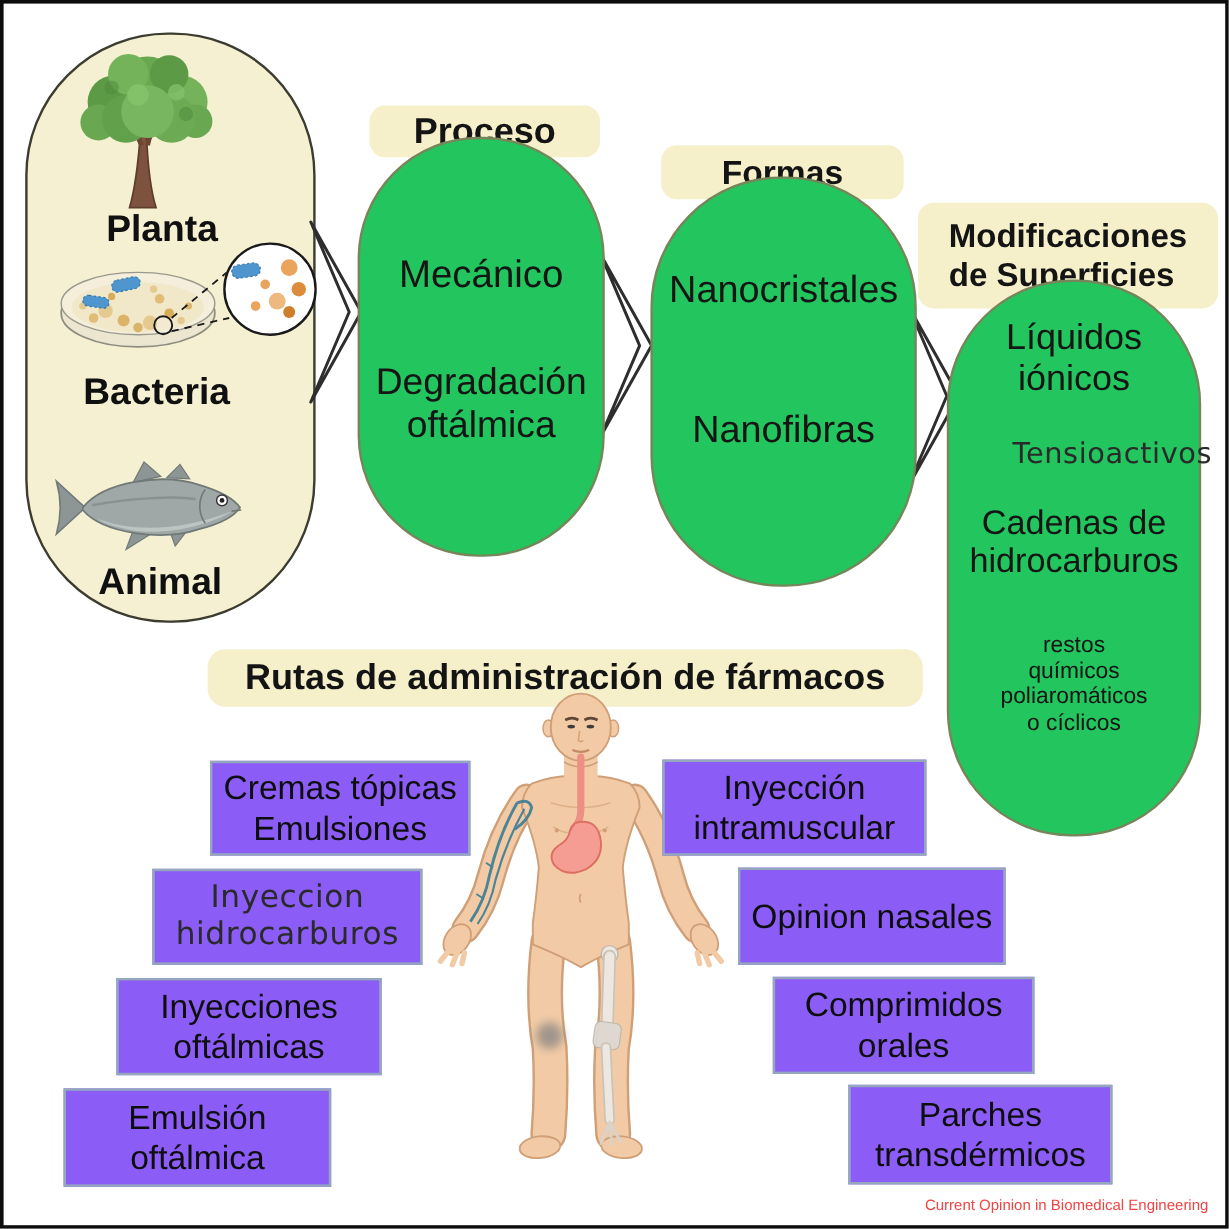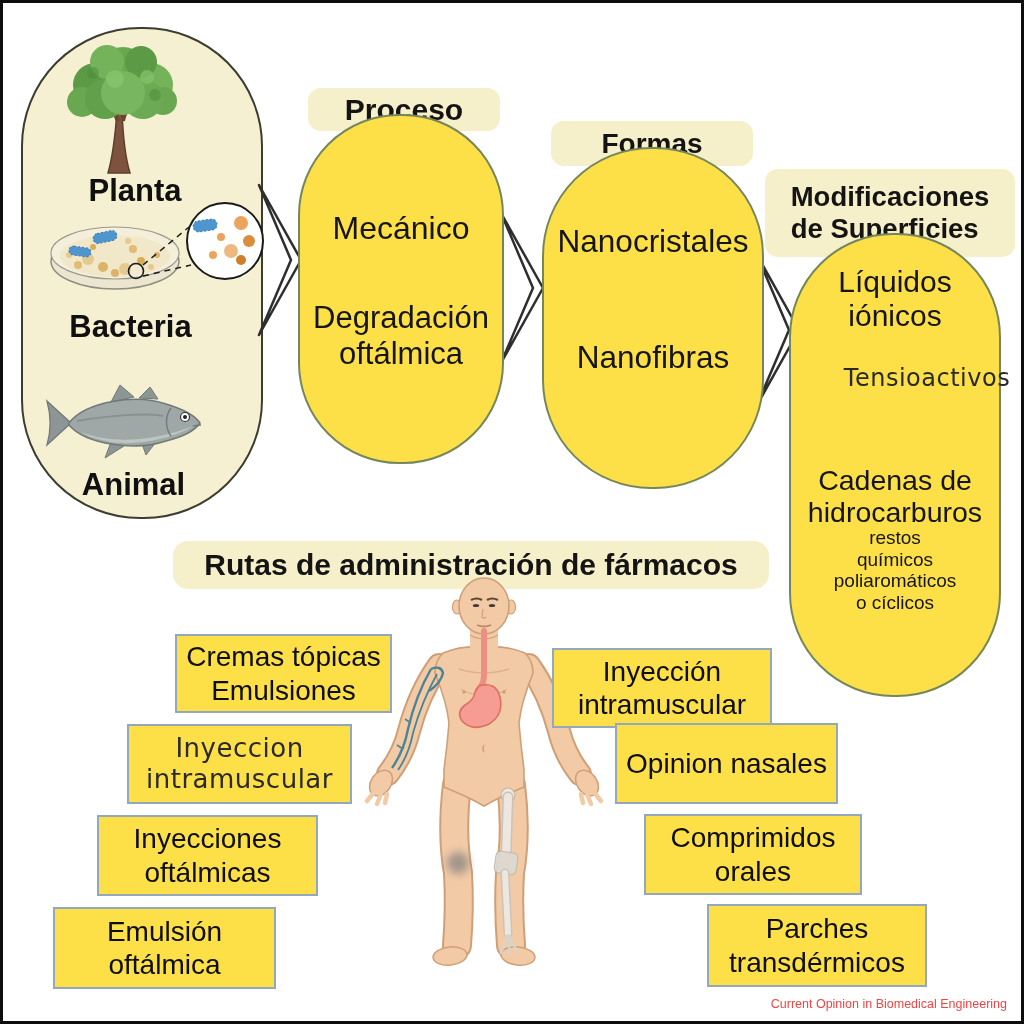--- a/index.html
+++ b/index.html
@@ -8,31 +8,31 @@
         font-family:"Liberation Sans",sans-serif;color:#111;}
   .abs{position:absolute;}
   .pre{white-space:pre-line;}
 
   
   .src-capsule{left:18px;top:24px;width:238px;height:488px;border-radius:119px;
         background:#f5f0d2;border:2px solid #3c3c30;}
   .src-label{position:absolute;text-align:center;font-weight:bold;font-size:31px;color:#101010;}
 
   
-  .gcap{background:#fde047;border:2px solid #75875a;position:absolute;}
+  .gcap{background:#22c55e;border:2px solid #75875a;position:absolute;}
   .gcap-item{position:absolute;left:0;width:100%;text-align:center;font-size:31px;
         line-height:1.16;color:#151515;}
 
   
   .badge{position:absolute;background:#f5efca;border-radius:13px;display:flex;
         align-items:center;justify-content:center;text-align:left;
         font-weight:bold;color:#141414;margin-top:20px;}
 
   
-  .bluebox{position:absolute;background:#fde047;border:2px solid #93a7bd;
+  .bluebox{position:absolute;background:#8b5cf6;border:2px solid #93a7bd;
         display:flex;align-items:center;justify-content:center;text-align:center;
         font-size:28px;line-height:1.18;color:#0e0e0e;white-space:pre-line;}
   .alt{font-family:"DejaVu Sans",sans-serif;font-size:26px;color:#2a2a2a;letter-spacing:.5px;}
 
   .credit{position:absolute;right:14px;top:994px;font-size:12.5px;color:#ef4444;}
 </style>
 </head>
 <body>
 
 <div id="page">
@@ -138,21 +138,21 @@
     <div class="gcap-item" style="top:74px;font-size:31.5px;">Nanocristales</div>
     <div class="gcap-item" style="top:190px;font-size:31.5px;">Nanofibras</div>
   </div>
 
   <div class="badge pre" style="left:762px;top:146px;width:250px;height:88px;font-size:27.5px;line-height:1.17;">Modificaciones
 de Superficies</div>
   <div class="gcap" style="left:786px;top:230px;width:208px;height:460px;border-radius:104px;">
     <div class="gcap-item pre" style="top:30px;font-size:30px;line-height:1.12;">Líquidos
 iónicos</div>
     <div class="gcap-item alt" style="top:130px;font-size:24px;padding-left:32px;">Tensioactivos</div>
-    <div class="gcap-item pre" style="top:186px;font-size:28.5px;line-height:1.12;margin-top:44px;">Cadenas de
+    <div class="gcap-item pre" style="top:186px;font-size:28.5px;line-height:1.12;">Cadenas de
 hidrocarburos</div>
     <div class="gcap-item pre" style="top:292px;font-size:19px;line-height:1.14;">restos
 químicos
 poliaromáticos
 o cíclicos</div>
   </div>
 
   <div class="badge" style="left:170px;top:518px;width:596px;height:48px;font-size:30px;border-radius:15px;">Rutas de administración de fármacos</div>
 
   <svg class="abs" style="left:358px;top:570px;" width="250" height="400" viewBox="0 0 250 400">
@@ -224,27 +224,27 @@
       <path d="M144,300 L147,360" stroke="#ecebe7" stroke-width="6" stroke-linecap="round"></path>
       <path d="M147,362 L140,380 M147,362 L149,381 M147,362 L156,378" stroke="#d8d4cd" stroke-width="2.6" stroke-linecap="round"></path>
     </g>
 
     <circle cx="97" cy="290" r="11" fill="#7f7f7f" opacity=".7" filter="url(#blurk)"></circle>
   </svg>
 
   <div class="bluebox" style="left:172px;top:631px;width:213px;height:75px;">Cremas tópicas
 Emulsiones</div>
   <div class="bluebox alt" style="left:124px;top:721px;width:221px;height:76px;">Inyeccion
-intramuscular</div>
+hidrocarburos</div>
   <div class="bluebox" style="left:94px;top:812px;width:217px;height:77px;">Inyecciones
 oftálmicas</div>
   <div class="bluebox" style="left:50px;top:904px;width:219px;height:78px;">Emulsión
 oftálmica</div>
 
-  <div class="bluebox" style="left:549px;top:630px;width:216px;height:76px;margin-top:15px;">Inyección
+  <div class="bluebox" style="left:549px;top:630px;width:216px;height:76px;">Inyección
 intramuscular</div>
   <div class="bluebox" style="left:612px;top:720px;width:219px;height:77px;">Opinion nasales</div>
   <div class="bluebox" style="left:641px;top:811px;width:214px;height:77px;">Comprimidos
 orales</div>
   <div class="bluebox" style="left:704px;top:901px;width:216px;height:79px;">Parches
 transdérmicos</div>
 
   <div class="credit">Current Opinion in Biomedical Engineering</div>
 
 </div>

